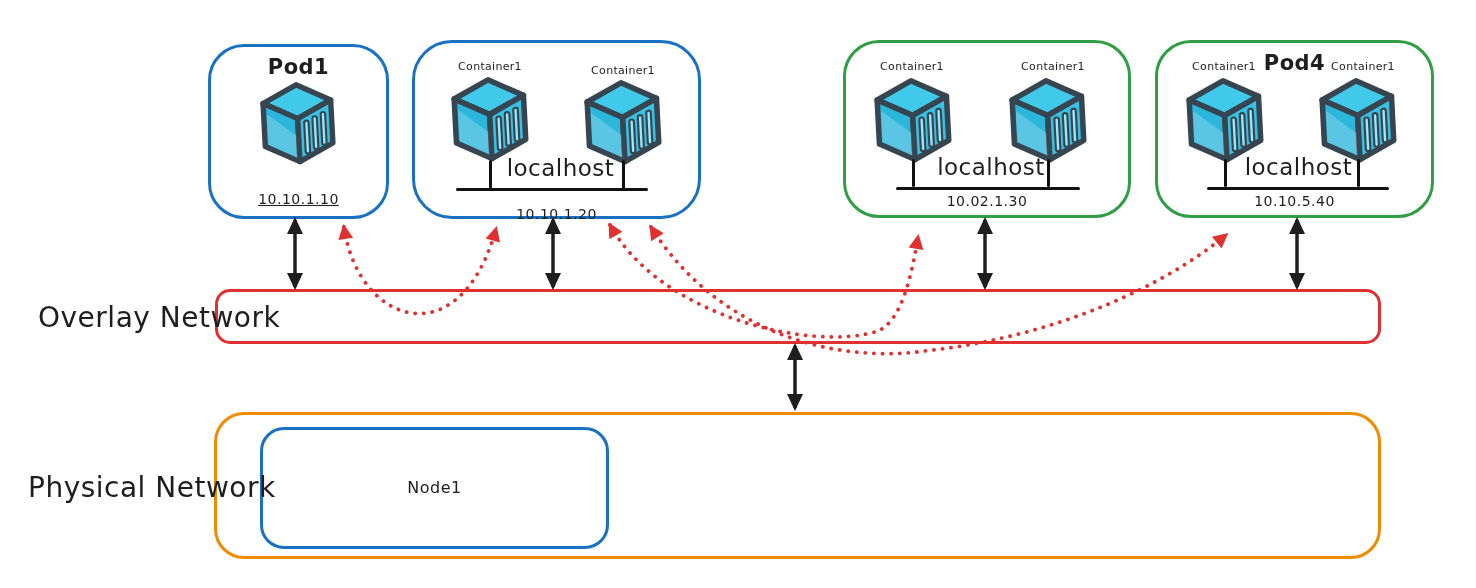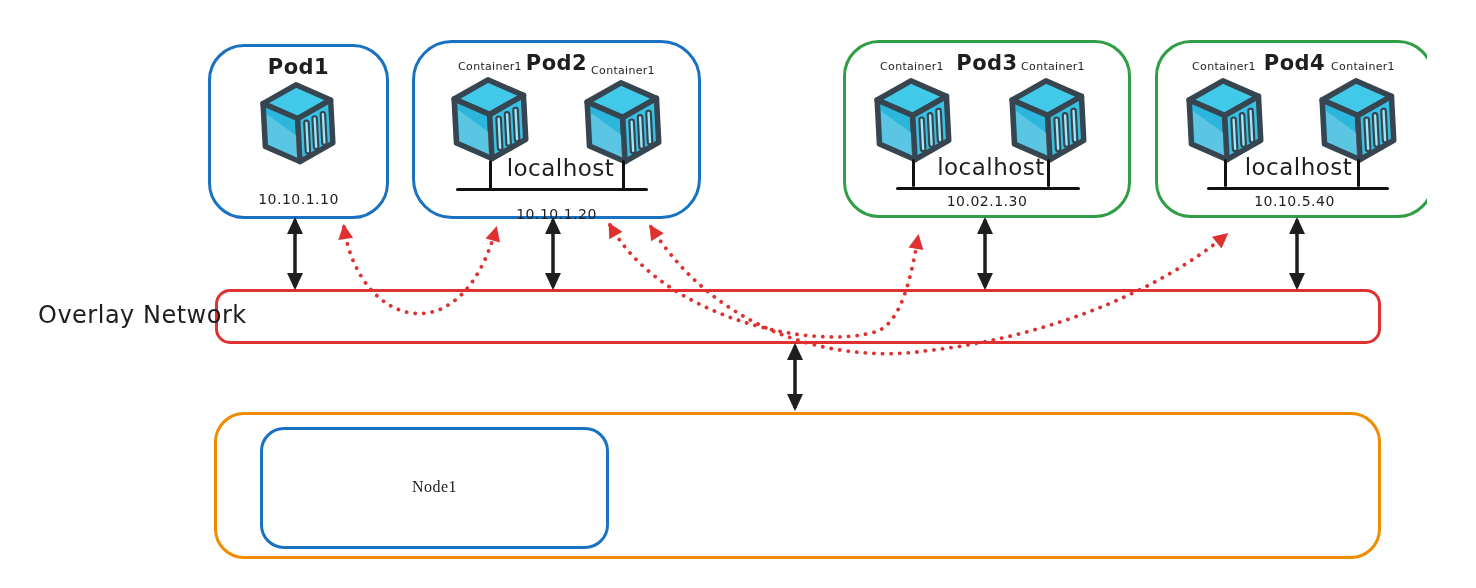--- a/index.html
+++ b/index.html
@@ -1,18 +1,18 @@
 <!DOCTYPE html>
 <html><head>
 <meta charset="utf-8">
 <style>
   html,body{margin:0;padding:0;background:#ffffff;}
   .canvas{
     position:relative;width:1427px;height:588px;background:#ffffff;overflow:hidden;
-    font-family:"DejaVu Sans",sans-serif;color:#1e1e1e;
+    font-family:"DejaVu Sans",sans-serif;color:#1e1e1e;padding-left:20px;
   }
   .arrows{position:absolute;left:0;top:0;z-index:6;pointer-events:none;}
   .pod{position:absolute;border:3px solid #1971c2;border-radius:36px;background:transparent;z-index:4;}
   .pod.green{border-color:#2f9e44;}
   .pod-title{position:absolute;top:8px;left:0;right:0;text-align:center;
     font-size:21px;font-weight:600;letter-spacing:.5px;}
   .ctr-label{position:absolute;transform:translateX(-50%);font-size:11px;font-weight:500;
     white-space:nowrap;letter-spacing:.3px;}
   .cube{position:absolute;}
   .stem{position:absolute;width:3px;background:#111;border-radius:2px;}
@@ -22,21 +22,21 @@
   .pod-ip{position:absolute;left:0;right:0;text-align:center;font-size:14px;font-weight:500;
     letter-spacing:.5px;}
   .overlay-net{position:absolute;left:215px;top:289px;width:1160px;height:49px;
     border:3px solid #e03131;border-radius:15px;z-index:2;}
   .physical-net{position:absolute;left:214px;top:412px;width:1161px;height:141px;
     border:3px solid #f08c00;border-radius:30px;z-index:2;}
   .node-box{position:absolute;border:3px solid #1971c2;border-radius:24px;}
   .node-box.green{border-color:#2f9e44;}
   .node-label{position:absolute;left:0;right:0;top:50%;transform:translateY(-55%);
     text-align:center;font-size:16px;font-weight:500;letter-spacing:.5px;}
-  .side-label{position:absolute;font-size:24px;font-weight:500;letter-spacing:.5px;
+  .side-label{position:absolute;font-size:28px;font-weight:500;letter-spacing:.5px;
     white-space:nowrap;z-index:3;}
 </style>
 </head>
 <body>
 
 <div class="canvas">
 
   <svg width="0" height="0" style="position:absolute" aria-hidden="true">
     <defs>
       <g id="cube-symbol">
@@ -60,42 +60,40 @@
         </g>
       </g>
     </defs>
   </svg>
 
   <div class="pod" style="left:208px;top:44px;width:175px;height:169px;">
     <div class="pod-title">Pod1</div>
     <svg class="cube" style="left:47px;top:33px;" width="80" height="88" viewBox="0 0 104 114">
         <use href="#cube-symbol"></use>
       </svg>
-    <div class="pod-ip" style="top:144px;">10.10.1.10</div>
+    <div class="pod-ip" style="top:144px;text-decoration:underline;">10.10.1.10</div>
   </div>
 
   <div class="pod" style="left:412px;top:40px;width:283px;height:173px;border-radius:40px;">
-    <div class="pod-title">Pod2</div>
     <div class="ctr-label" style="left:75px;top:17px;">Container1</div>
     <div class="ctr-label" style="left:208px;top:21px;">Container1</div>
     <svg class="cube" style="left:34px;top:32px;" width="82" height="90" viewBox="0 0 104 114">
         <use href="#cube-symbol"></use>
       </svg>
     <svg class="cube" style="left:167px;top:35px;" width="82" height="90" viewBox="0 0 104 114">
         <use href="#cube-symbol"></use>
       </svg>
     <div class="stem" style="left:74px;top:117px;height:29px;"></div>
     <div class="stem" style="left:207px;top:117px;height:29px;"></div>
     <div class="bus" style="left:41px;width:192px;top:145px;"></div>
     <div class="localhost-label" style="top:112px;">localhost</div>
     <div class="pod-ip" style="top:163px;">10.10.1.20</div>
   </div>
 
   <div class="pod green" style="left:843px;top:40px;width:282px;height:172px;">
-    <div class="pod-title">Pod3</div>
     <div class="ctr-label" style="left:66px;top:17px;">Container1</div>
     <div class="ctr-label" style="left:207px;top:17px;">Container1</div>
     <svg class="cube" style="left:26px;top:33px;" width="82" height="90" viewBox="0 0 104 114">
         <use href="#cube-symbol"></use>
       </svg>
     <svg class="cube" style="left:161px;top:33px;" width="82" height="90" viewBox="0 0 104 114">
         <use href="#cube-symbol"></use>
       </svg>
     <div class="stem" style="left:66px;top:116px;height:28px;"></div>
     <div class="stem" style="left:201px;top:116px;height:28px;"></div>
@@ -117,22 +115,23 @@
     <div class="stem" style="left:66px;top:116px;height:28px;"></div>
     <div class="stem" style="left:199px;top:116px;height:28px;"></div>
     <div class="bus" style="left:49px;width:182px;top:144px;"></div>
     <div class="localhost-label" style="top:111px;">localhost</div>
     <div class="pod-ip" style="top:150px;">10.10.5.40</div>
   </div>
 
   <div class="side-label" style="left:38px;top:301px;">Overlay Network</div>
   <div class="overlay-net"></div>
 
+  <div class="side-label" style="left:28px;top:471px;">Physical Network</div>
   <div class="physical-net">
-    <div class="node-box" style="left:43px;top:12px;width:343px;height:116px;font-family:Liberation Serif, serif;">
+    <div class="node-box" style="left:43px;top:12px;width:343px;height:116px;">
       <div class="node-label">Node1</div>
     </div>
   </div>
 
   <svg class="arrows" width="1476" height="588" viewBox="0 0 1476 588">
     <defs>
       <marker id="ab-e" markerUnits="userSpaceOnUse" markerWidth="20" markerHeight="18" refX="15" refY="9" orient="auto">
         <path d="M1,1 L18,9 L1,17 Z" fill="#1e1e1e"></path>
       </marker>
       <marker id="ab-s" markerUnits="userSpaceOnUse" markerWidth="20" markerHeight="18" refX="4" refY="9" orient="auto">

